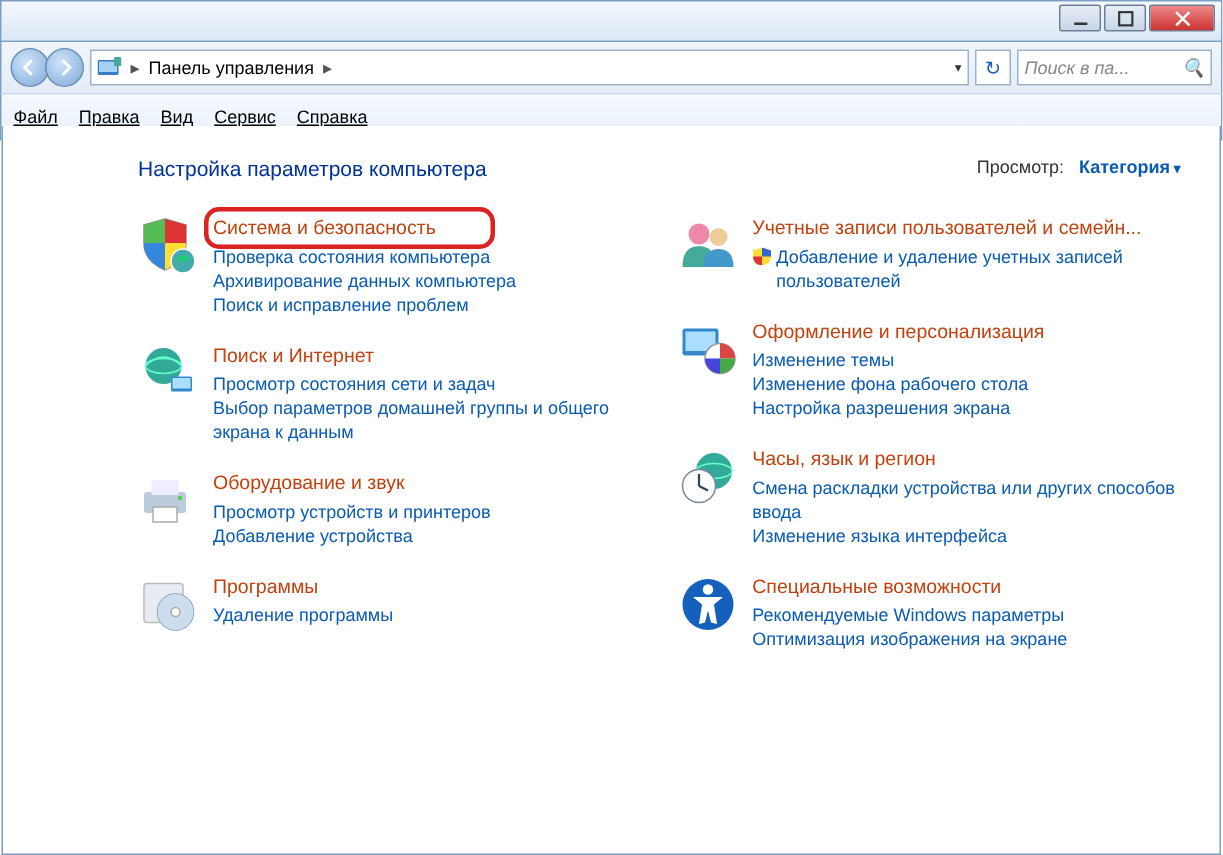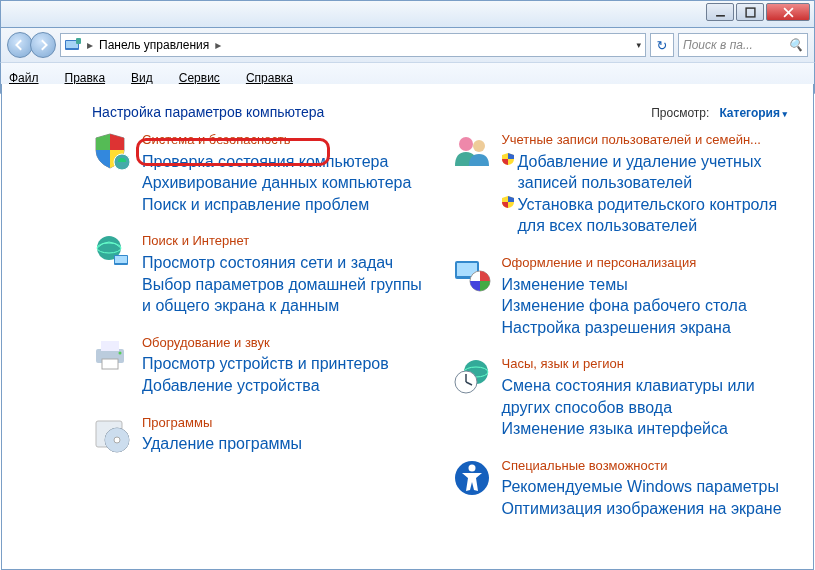--- a/index.html
+++ b/index.html
@@ -18,39 +18,39 @@
 .navcircle + .navcircle { margin-left: -3px; }
 .addrbar { flex: 1; height: 24px; background: #fff; border: 1px solid #9cb2ca; display: flex; align-items: center; padding: 0 4px; gap: 6px; }
 .addr-icon { width: 16px; height: 14px; }
 .addr-sep { color: #555; }
 .addr-arrow { color: #333; font-size: 9px; }
 .refresh { width: 24px; height: 24px; border: 1px solid #9cb2ca; background: #fff; display: flex; align-items: center; justify-content: center; color: #1a5fb4; font-size: 13px; }
 .searchbox { width: 130px; height: 24px; border: 1px solid #9cb2ca; background: #fff; display: flex; align-items: center; padding: 0 4px; color: #888; font-style: italic; text-align: right; }
 .searchbox .mag { margin-left: auto; color: #2a5b9c; }
 
 
-.menurow { height: 32px; background: linear-gradient(#f5f9fe,#e8f0fa); border: 1px solid #c9d8ea; border-left: 1px solid #7a9ec6; border-right: 1px solid #7a9ec6; display: flex; align-items: center; padding: 0 8px; gap: 26px; }
+.menurow { height: 32px; background: linear-gradient(#f5f9fe,#e8f0fa); border: 1px solid #c9d8ea; border-left: 1px solid #7a9ec6; border-right: 1px solid #7a9ec6; display: flex; align-items: center; padding: 0 8px; gap: 14px; }
 .menuitem { font-size: 12px; }
 .menuitem u { text-decoration: underline; }
 
 
 .content { position: absolute; top: 84px; bottom: 0; left: 1px; right: 1px; border: 1px solid #7a9ec6; border-top: none; background: #fff; overflow: hidden; padding: 20px 26px 0 90px; }
-.header-row { display: flex; justify-content: space-between; align-items: flex-end; margin-bottom: 12px; }
+.header-row { display: flex; justify-content: space-between; align-items: flex-start; margin-bottom: 24px; }
 .page-title { color: #003399; font-size: 14px; font-weight: normal; }
 .viewby { font-size: 12px; color: #333; }
 .viewby-val { color: #0a5bb3; font-weight: bold; }
 .viewby-val::after { content: " ▾"; font-size: 9px; }
 
 .columns { display: flex; gap: 24px; }
 .col { flex: 1; }
 .category { display: flex; gap: 10px; margin-bottom: 18px; }
 .cat-icon { width: 40px; height: 40px; flex-shrink: 0; }
 .cat-body { flex: 1; }
 .cat-title { color: #c2410c; font-size: 13px; line-height: 1.2; margin-bottom: 3px; display: inline-block; }
-.sub-link { color: #0a5bb3; font-size: 16px; line-height: 1.35; display: flex; align-items: flex-start; gap: 4px; }
+.sub-link { color: #0a5bb3; font-size: 12px; line-height: 1.35; display: flex; align-items: flex-start; gap: 4px; }
 .shield-mini { width: 12px; height: 12px; flex-shrink: 0; margin-top: 2px; }
 
 
 .highlight-box { position: absolute; border: 3px solid #d22; border-radius: 10px; pointer-events: none; }
 </style>
 </head>
 <body>
 
 <div class="titlebar">
   <div class="winbtn">
@@ -196,28 +196,20 @@
         <div class="cat-body">
           <span class="cat-title">Учетные записи пользователей и семейн...</span>
           <div class="sub-link">
               <svg class="shield-mini" viewBox="0 0 12 12">
                 <path d="M6 0 L12 2 L12 6 Q12 11 6 12 Q0 11 0 6 L0 2 Z" fill="#fd3"></path>
                 <path d="M6 0 L12 2 L12 6 L6 6 Z" fill="#36c"></path>
                 <path d="M0 6 L6 6 L6 12 Q0 11 0 6" fill="#d33"></path>
               </svg>
               <span>Добавление и удаление учетных записей пользователей</span>
             </div>
-          <div class="sub-link">
-              <svg class="shield-mini" viewBox="0 0 12 12">
-                <path d="M6 0 L12 2 L12 6 Q12 11 6 12 Q0 11 0 6 L0 2 Z" fill="#fd3"></path>
-                <path d="M6 0 L12 2 L12 6 L6 6 Z" fill="#36c"></path>
-                <path d="M0 6 L6 6 L6 12 Q0 11 0 6" fill="#d33"></path>
-              </svg>
-              <span>Установка родительского контроля для всех пользователей</span>
-            </div>
         </div>
       </div>
 
       <div class="category">
         <svg class="cat-icon" viewBox="0 0 40 40">
             <rect x="3" y="6" width="24" height="18" fill="#38c" rx="2"></rect>
             <rect x="5" y="8" width="20" height="13" fill="#adf"></rect>
             <circle cx="28" cy="26" r="10" fill="#fff" stroke="#999"></circle>
             <path d="M28 16 A10 10 0 0 1 38 26 L28 26 Z" fill="#d44"></path>
             <path d="M38 26 A10 10 0 0 1 28 36 L28 26 Z" fill="#4a4"></path>
@@ -234,21 +226,21 @@
       <div class="category">
         <svg class="cat-icon" viewBox="0 0 40 40">
             <circle cx="24" cy="16" r="12" fill="#3a9"></circle>
             <ellipse cx="24" cy="16" rx="12" ry="5" fill="none" stroke="#6fc"></ellipse>
             <circle cx="14" cy="26" r="11" fill="#fff" stroke="#789"></circle>
             <line x1="14" y1="26" x2="14" y2="18" stroke="#345" stroke-width="1.5"></line>
             <line x1="14" y1="26" x2="20" y2="29" stroke="#345" stroke-width="1.5"></line>
           </svg>
         <div class="cat-body">
           <span class="cat-title">Часы, язык и регион</span>
-          <div class="sub-link">Смена состояния клавиатуры или других способов ввода</div>
+          <div class="sub-link">Смена раскладки устройства или других способов ввода</div>
           <div class="sub-link">Изменение языка интерфейса</div>
         </div>
       </div>
 
       <div class="category">
         <svg class="cat-icon" viewBox="0 0 40 40">
             <circle cx="20" cy="20" r="17" fill="#1560bd"></circle>
             <circle cx="20" cy="10" r="3.5" fill="#fff"></circle>
             <path d="M10 15 L30 15 L24 20 L26 33 L22 32 L20 24 L18 32 L14 33 L16 20 Z" fill="#fff"></path>
           </svg>

